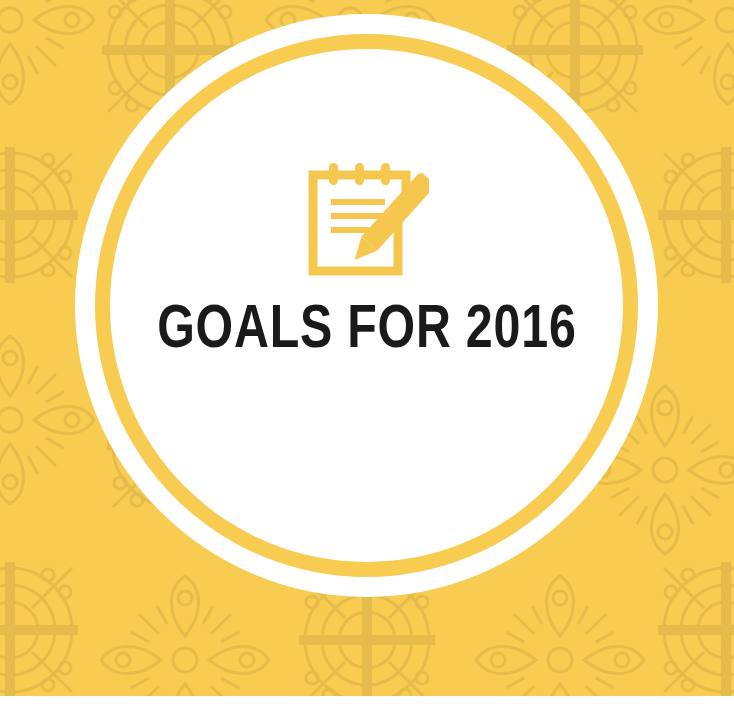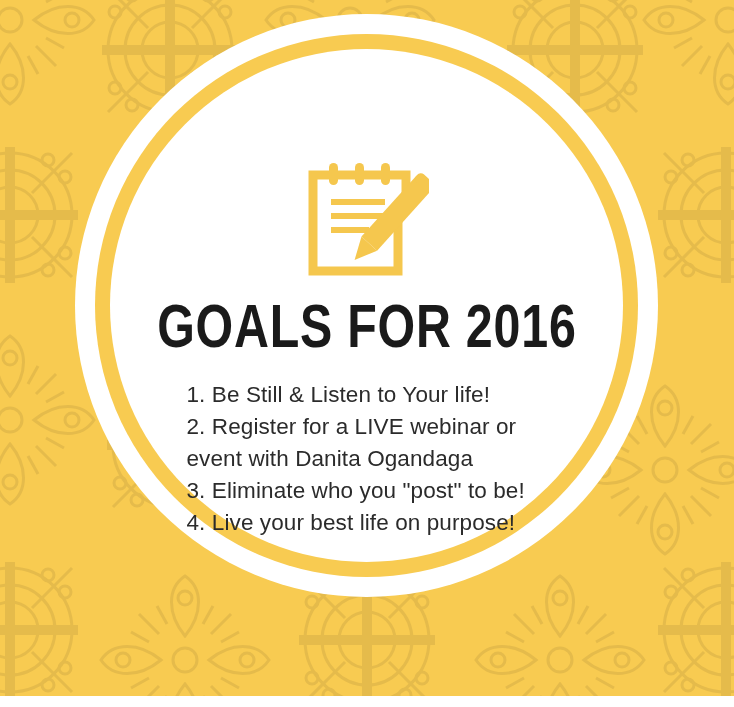--- a/index.html
+++ b/index.html
@@ -194,21 +194,15 @@
 
       <g transform="rotate(42 84 60)">
         <rect x="74" y="8" width="21" height="82" fill="#f5c74e"></rect>
         <rect x="74" y="2" width="21" height="11" rx="5" fill="#f5c74e"></rect>
         <path d="M74,90 L95,90 L84.5,112 Z" fill="#f5c74e"></path>
       </g>
     </svg>
 
     <h1 id="poster-title">GOALS FOR 2016</h1>
 
-    <ul id="goal-list">
-      <li>1. Be Still &amp; Listen to Your life!</li>
-      <li>2. Register for a LIVE webinar or event with Danita Ogandaga</li>
-      <li>3. Eliminate who you "post" to be!</li>
-      <li>4. Live your best life on purpose!</li>
-    </ul>
 
   </div>
 </div>
 
 </body></html>

